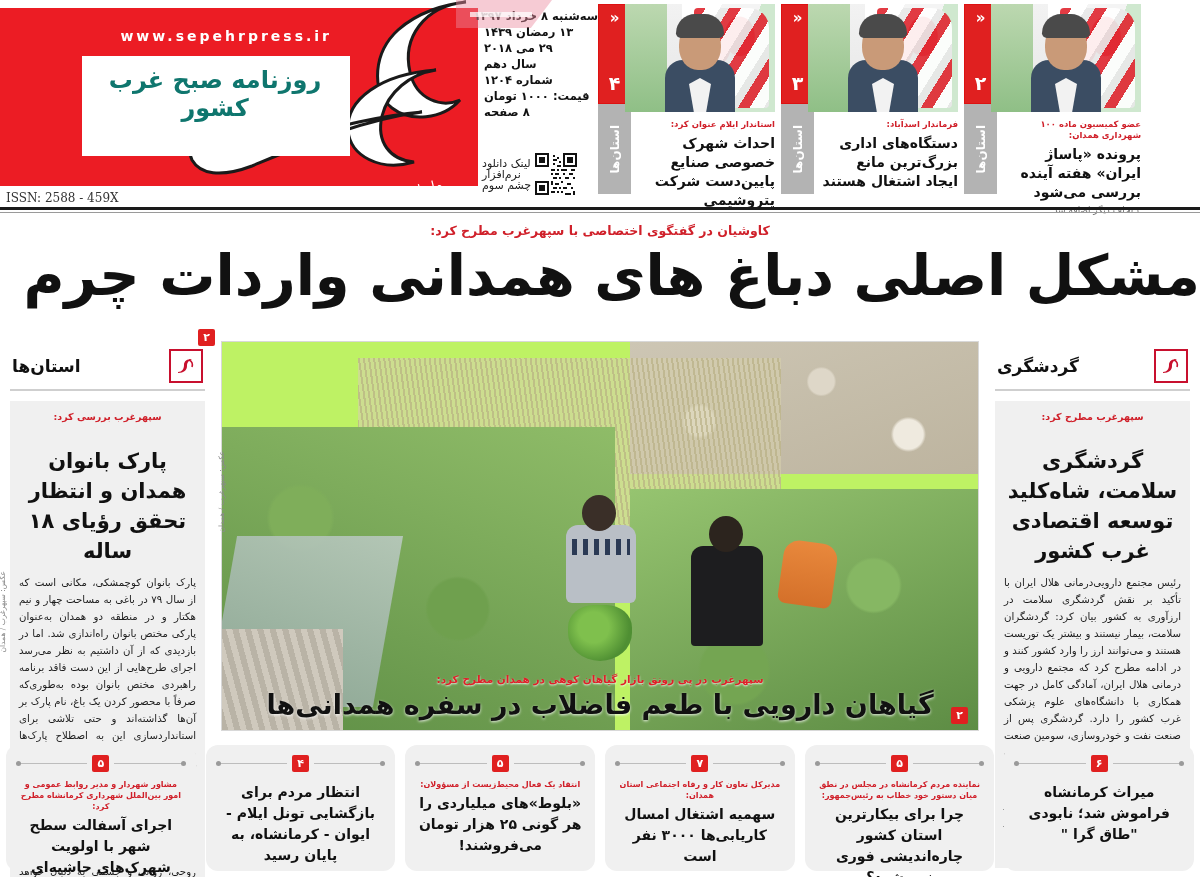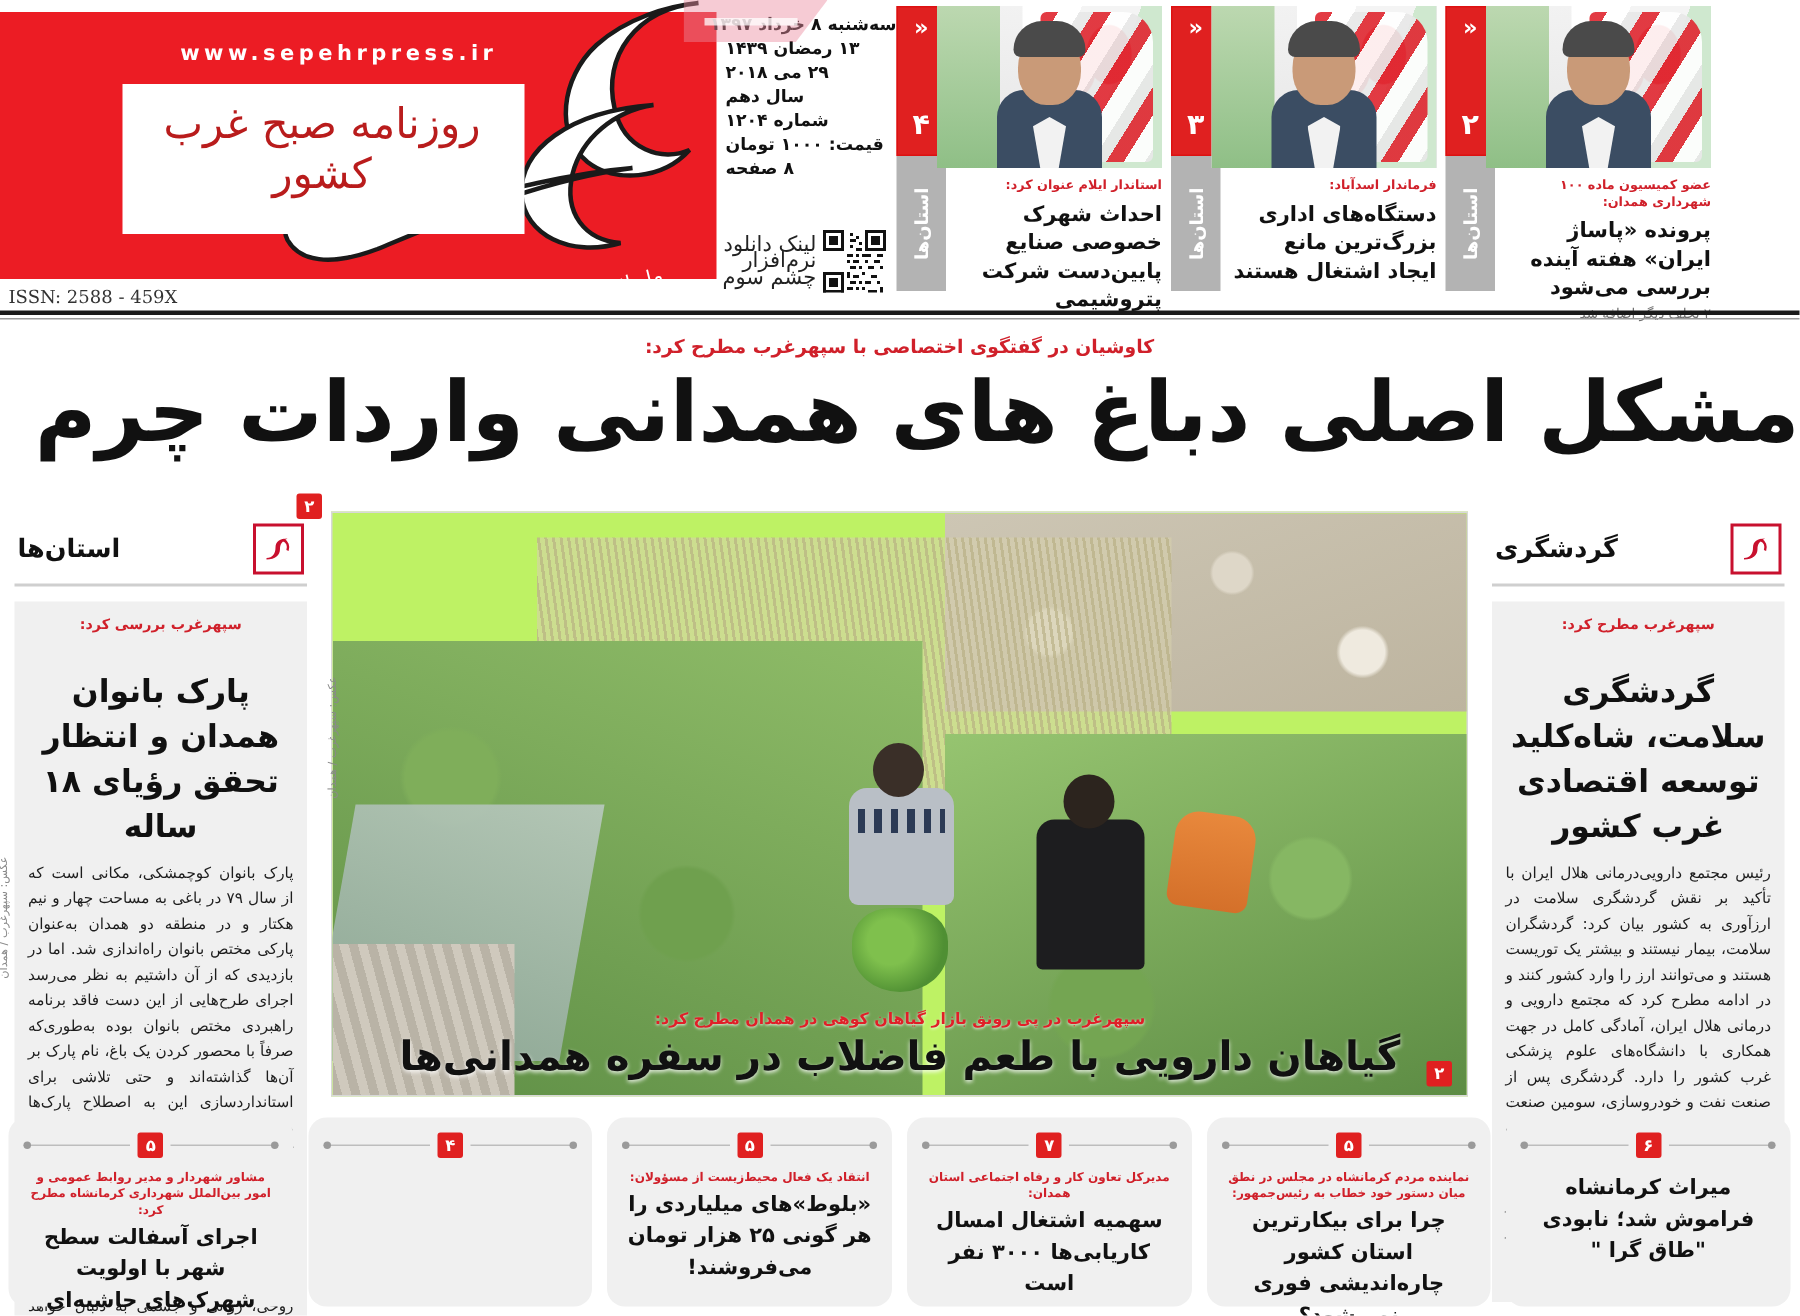--- a/index.html
+++ b/index.html
@@ -30,21 +30,21 @@
   .logo-swirl {
     position:absolute; top:-4px; right:4px; width:300px; height:190px;
     pointer-events:none;
   }
   .white-box {
     position:absolute; top:56px; right:128px; width:268px; height:100px;
     background:#ffffff; border-radius:0 0 0 0;
   }
   .white-box-tag {
     position:absolute; top:66px; right:140px; width:246px;
-    text-align:center; color:#b91c1c; font-weight:normal; font-size:28px;
+    text-align:center; color:#0f766e; font-weight:bold; font-size:24px;
     direction:rtl; letter-spacing:0px;
   }
   .site-url {
     position:absolute; top:28px; right:146px;
     color:#ffffff; font-size:14px; letter-spacing:3px; font-weight:bold;
     direction:ltr; font-family:"DejaVu Sans", sans-serif;
   }
   .slogan {
     position:absolute; bottom:16px; right:34px;
     color:#ffffff; font-size:13px; direction:rtl;
@@ -61,21 +61,21 @@
     width: 120px; height:207px; position:relative;
     padding-top:8px; text-align:left; direction:rtl;
   }
   .info-col .dateline {
     font-size:11.5px; line-height:16px; color:#111; text-align:left;
     padding-left:6px; font-weight:bold;
   }
   .info-col .dateline div { white-space:nowrap; }
   .qr-wrap { position:absolute; bottom:12px; left:4px; display:flex; gap:4px; align-items:center; }
   .qr-code { width:42px; height:42px; }
-  .qr-label { font-size:14px; line-height:11px; color:#222; text-align:right; direction:rtl; }
+  .qr-label { font-size:11px; line-height:11px; color:#222; text-align:left; direction:rtl; }
   .pink-banner {
     position:absolute; top:0px; left:-22px; width:96px; height:28px;
     background:rgba(235,140,160,0.45);
     clip-path: polygon(0 0, 100% 0, 78% 100%, 0 100%);
   }
   .pink-banner-line {
     position:absolute; top:12px; left:-8px; width:62px; height:5px;
     background:rgba(255,255,255,0.75);
   }
 
@@ -559,20 +559,21 @@
       <div class="nbox-title">اجرای آسفالت سطح شهر با اولویت شهرک‌های حاشیه‌ای</div>
     </div>
 
     <div class="nbox">
       <div class="nbox-top">
         <div class="nbox-line l"></div>
         <div class="page-badge">۴</div>
         <div class="nbox-line r"></div>
       </div>
       <div class="nbox-kicker"></div>
+      <div class="nbox-title">انتظار مردم برای بازگشایی تونل ایلام - ایوان - کرمانشاه، به پایان رسید</div>
     </div>
 
     <div class="nbox">
       <div class="nbox-top">
         <div class="nbox-line l"></div>
         <div class="page-badge">۵</div>
         <div class="nbox-line r"></div>
       </div>
       <div class="nbox-kicker">انتقاد یک فعال محیط‌زیست از مسؤولان:</div>
       <div class="nbox-title">«بلوط»های میلیاردی را هر گونی ۲۵ هزار تومان می‌فروشند!</div>

